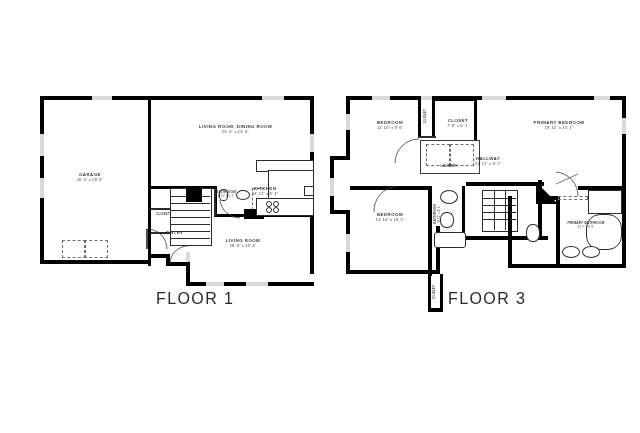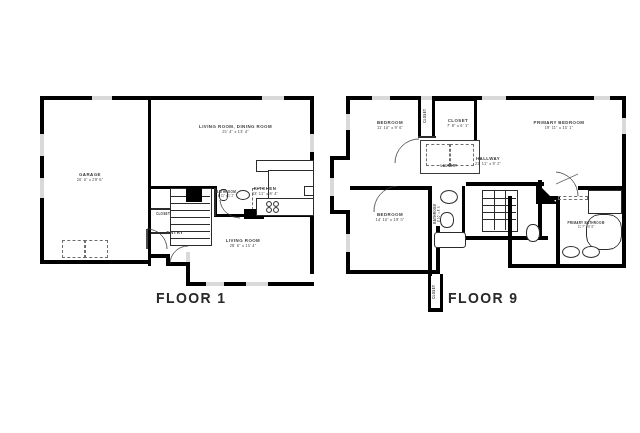--- a/index.html
+++ b/index.html
@@ -19,22 +19,22 @@
   
   .room{position:absolute;text-align:center;line-height:1.25;
         color:#3a3a3a;letter-spacing:.45px;white-space:nowrap;}
   .room .nm{font-size:4.4px;font-weight:700;display:block;}
   .room .dm{font-size:3.9px;display:block;letter-spacing:.2px;}
   .room.tiny .nm{font-size:3.1px;letter-spacing:.25px;}
   .room.tiny .dm{font-size:2.8px;letter-spacing:.1px;}
   .room.vert{transform-origin:center center;}
 
   
-  .floor-cap{position:absolute;font-size:14px;letter-spacing:1.4px;
-             color:#2a2a2a;font-weight:700;white-space:nowrap;}
+  .floor-cap{position:absolute;font-size:16px;letter-spacing:1.4px;
+             color:#2a2a2a;font-weight:400;white-space:nowrap;}
 
   
   #footer{position:absolute;left:0;top:340px;width:640px;height:93px;background:#fff;}
 </style>
 </head>
 <body>
 
 <div class="abs" style="left:0;top:0;width:330px;height:310px;">
 
   <div class="wall" style="left:40px;top:96px;width:4px;height:38px;"></div>
@@ -273,21 +273,21 @@
   <div class="room tiny vert" style="left:79px;top:114px;width:34px;transform:rotate(-90deg);">
     <span class="nm">CLOSET</span>
   </div>
   <div class="room tiny vert" style="left:88px;top:290px;width:34px;transform:rotate(-90deg);">
     <span class="nm">CLOSET</span>
   </div>
   <div class="room tiny" style="left:98px;top:165px;width:42px;">
     <span class="nm">LAUNDRY</span>
   </div>
 
-  <div class="floor-cap" style="left:118px;top:290px;">FLOOR 9</div>
+  <div class="floor-cap" style="left:118px;top:290px;">FLOOR 3</div>
 </div>
 
 <div id="footer">
 
   
   
 
   
   
 

